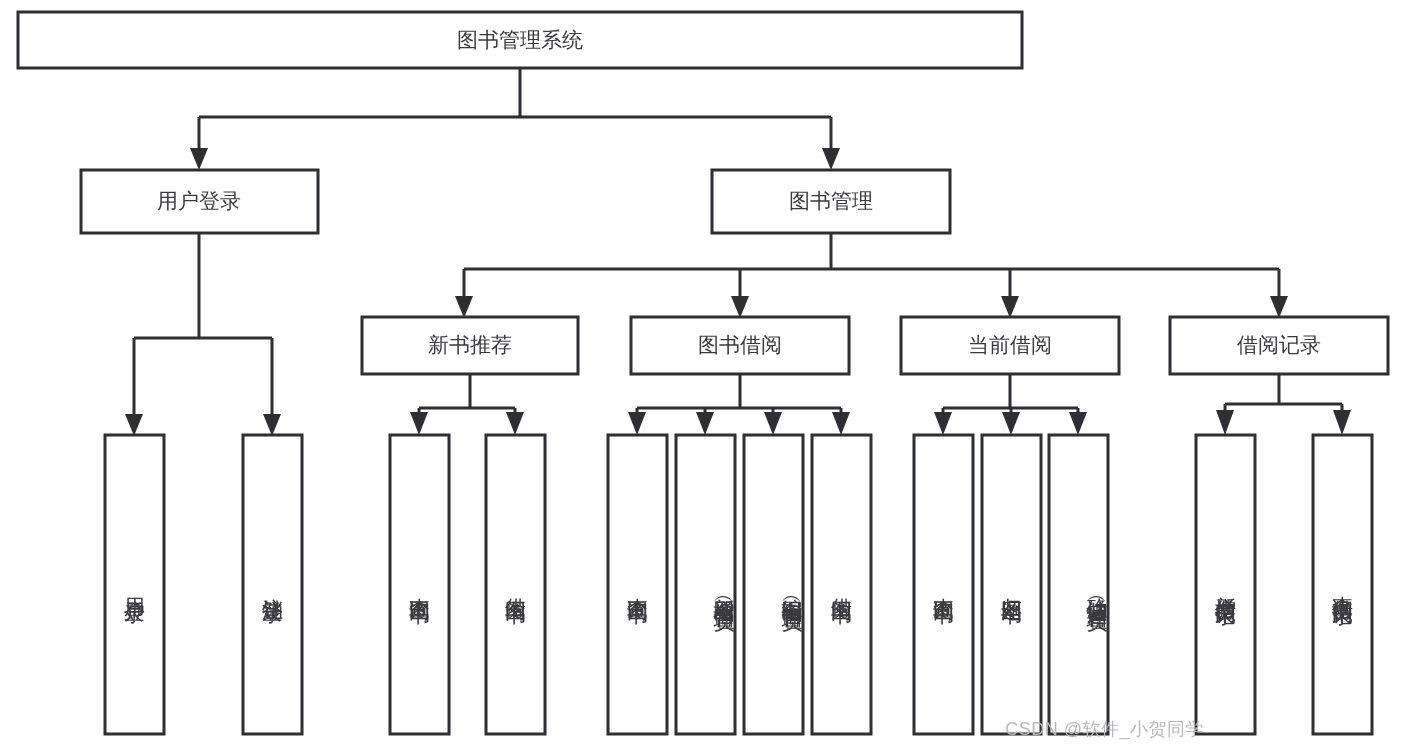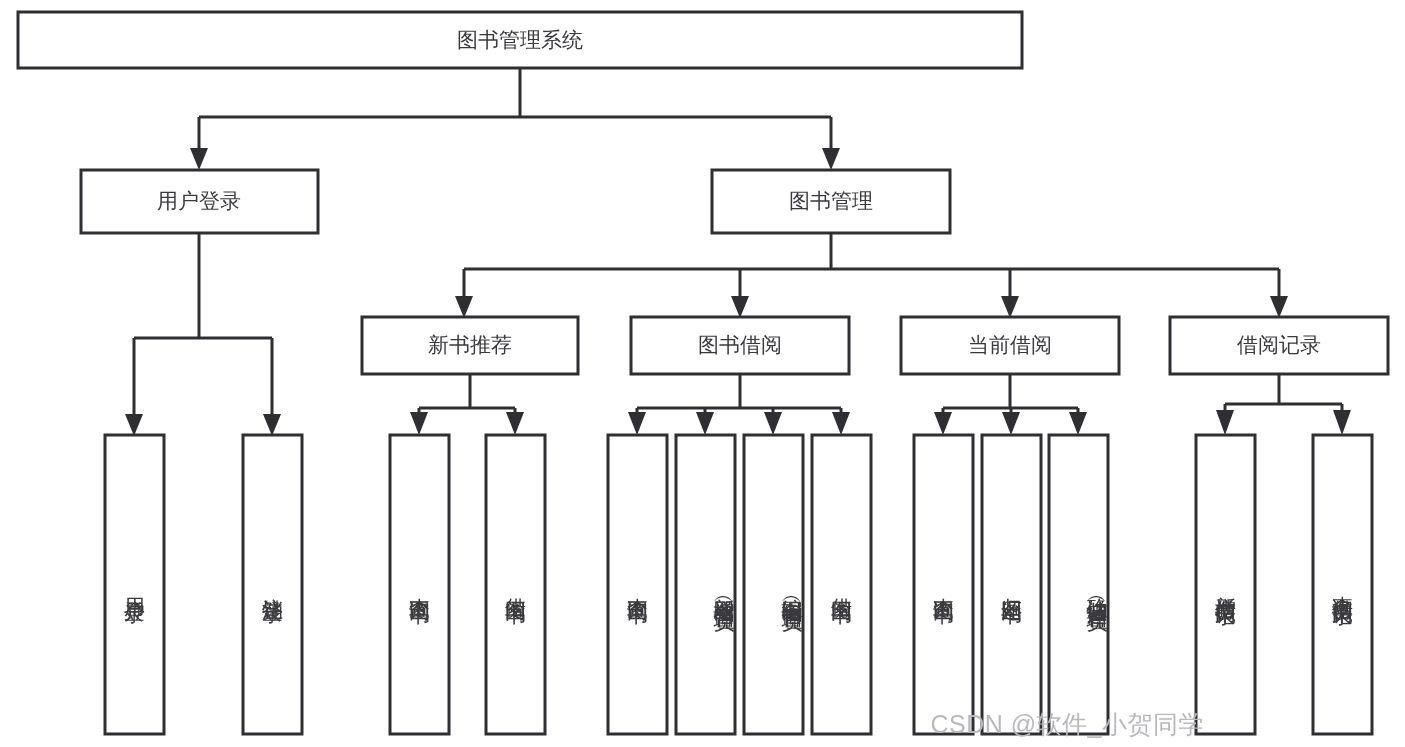--- a/index.html
+++ b/index.html
@@ -63,21 +63,21 @@
     justify-content: center;
     text-align: center;
     white-space: nowrap;
     pointer-events: none;
   }
   .watermark {
     position: absolute;
     right: 8px;
     bottom: 6px;
     font-family: "Liberation Sans", "DejaVu Sans", sans-serif;
-    font-size: 25px;
+    font-size: 18px;
     color: #b9b9bd;
     letter-spacing: 0.5px;
     white-space: nowrap;
   }
 </style>
 </head>
 <body>
 
 <div id="diagram-root">
 

